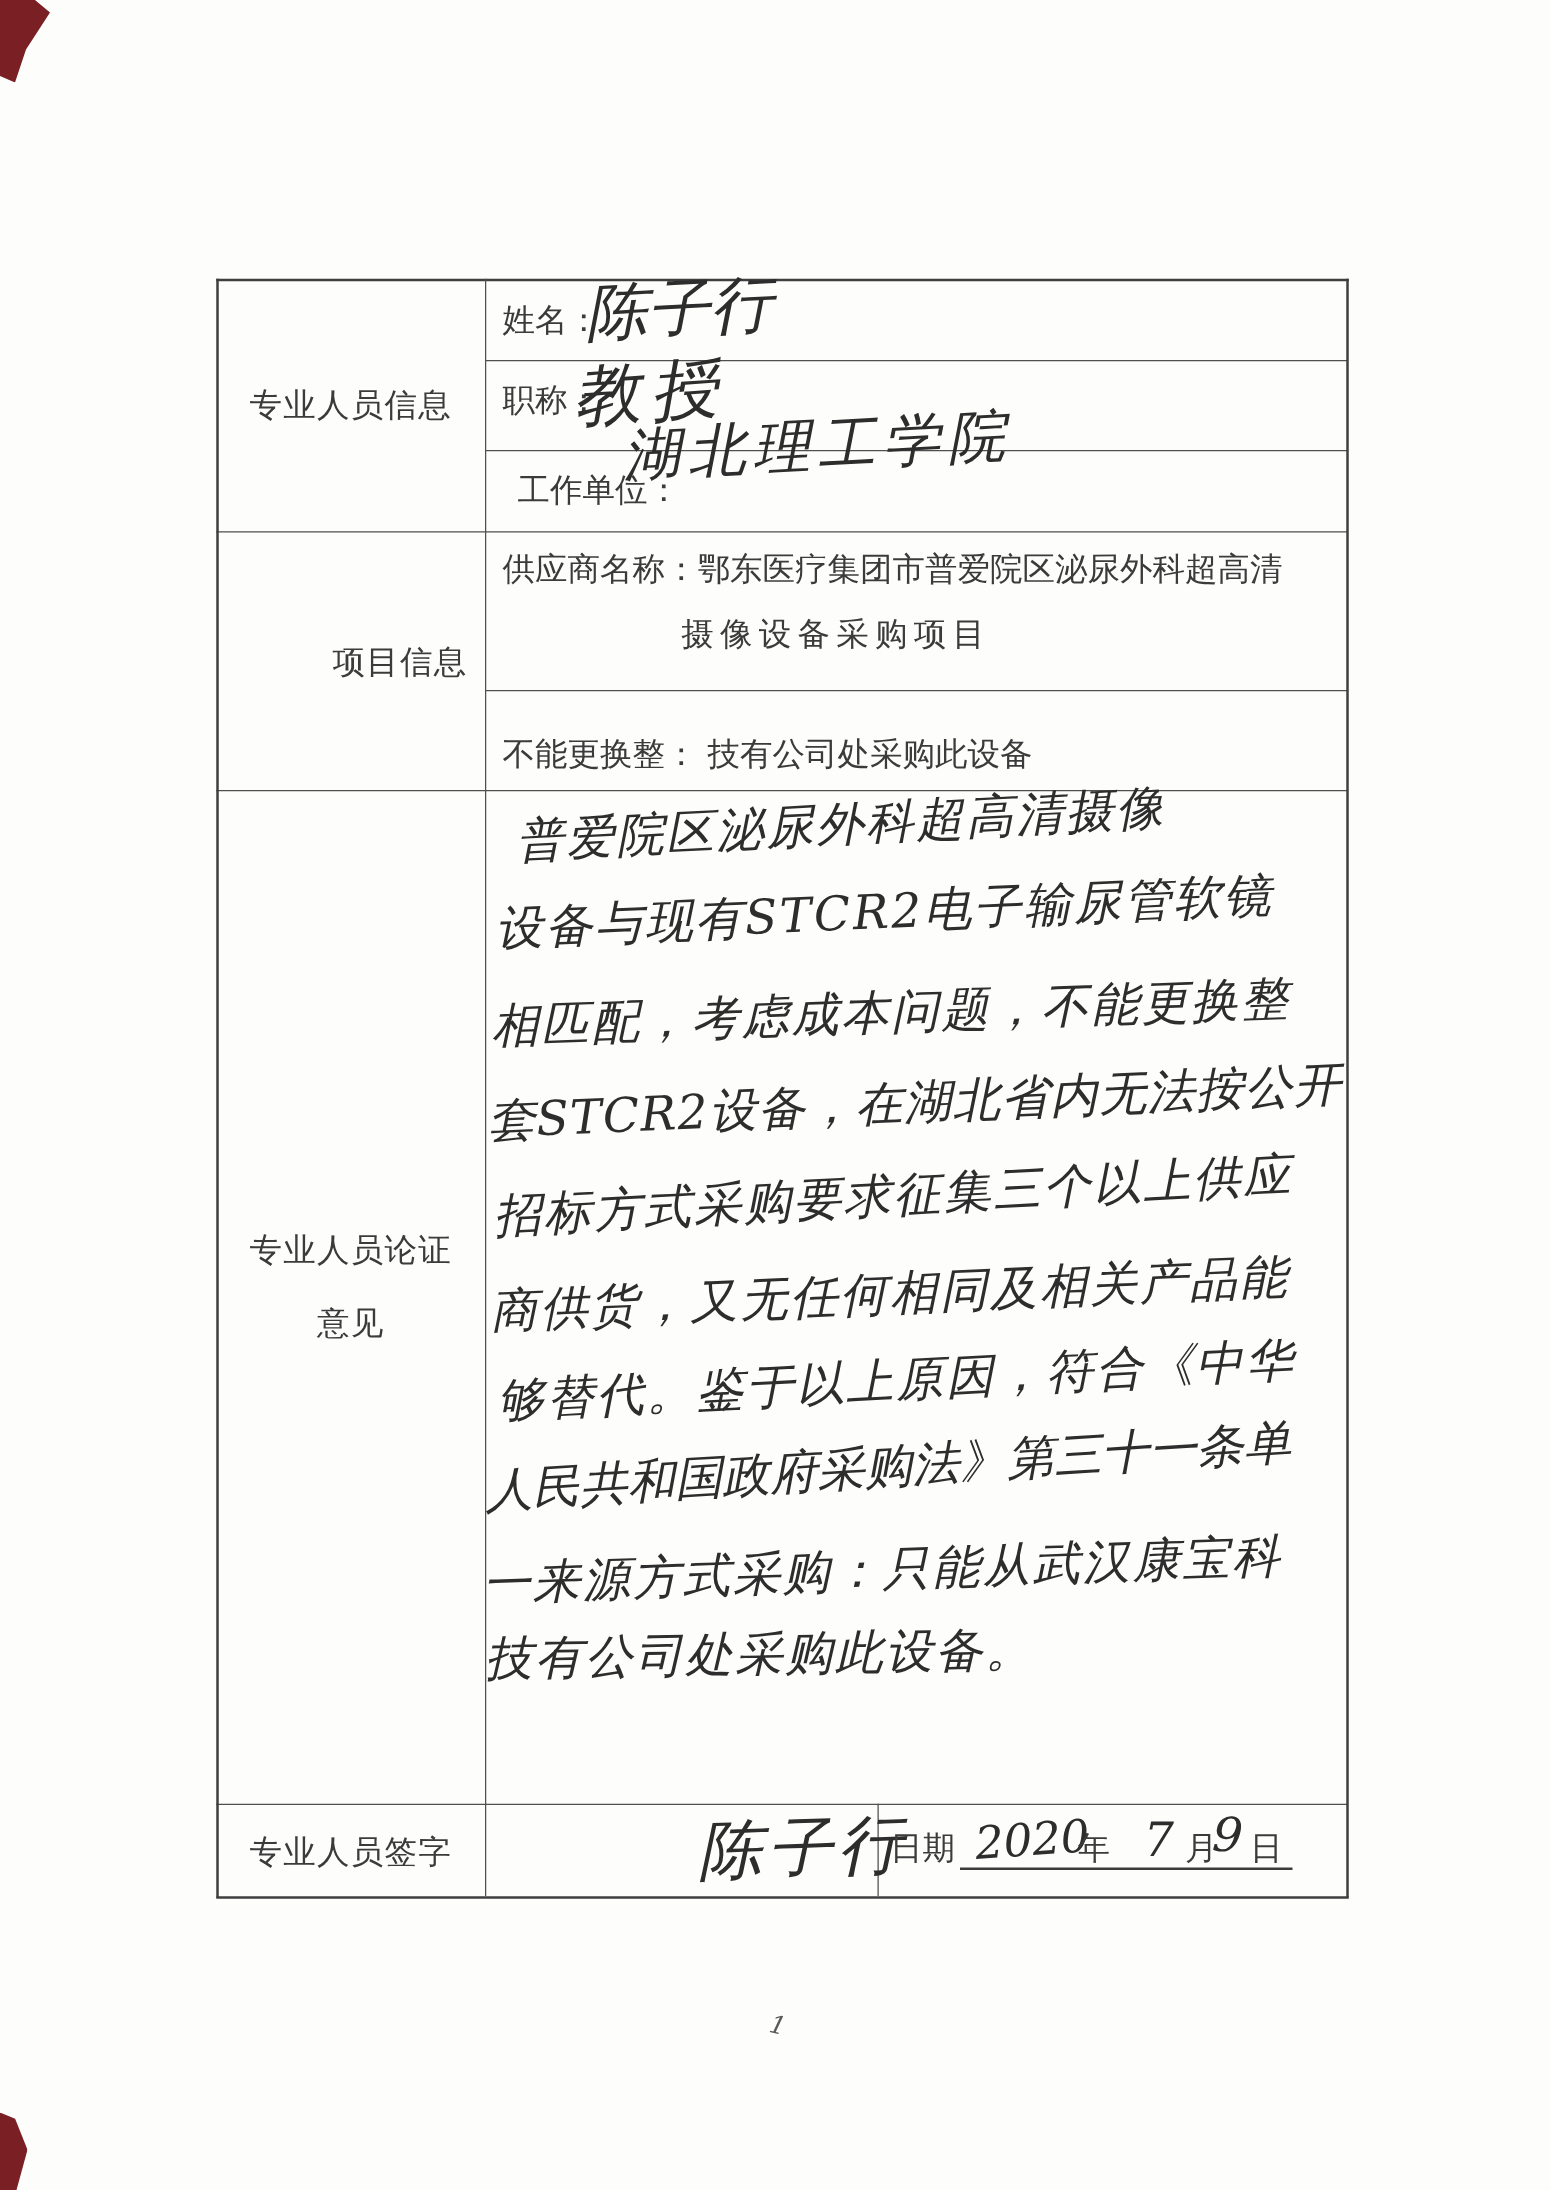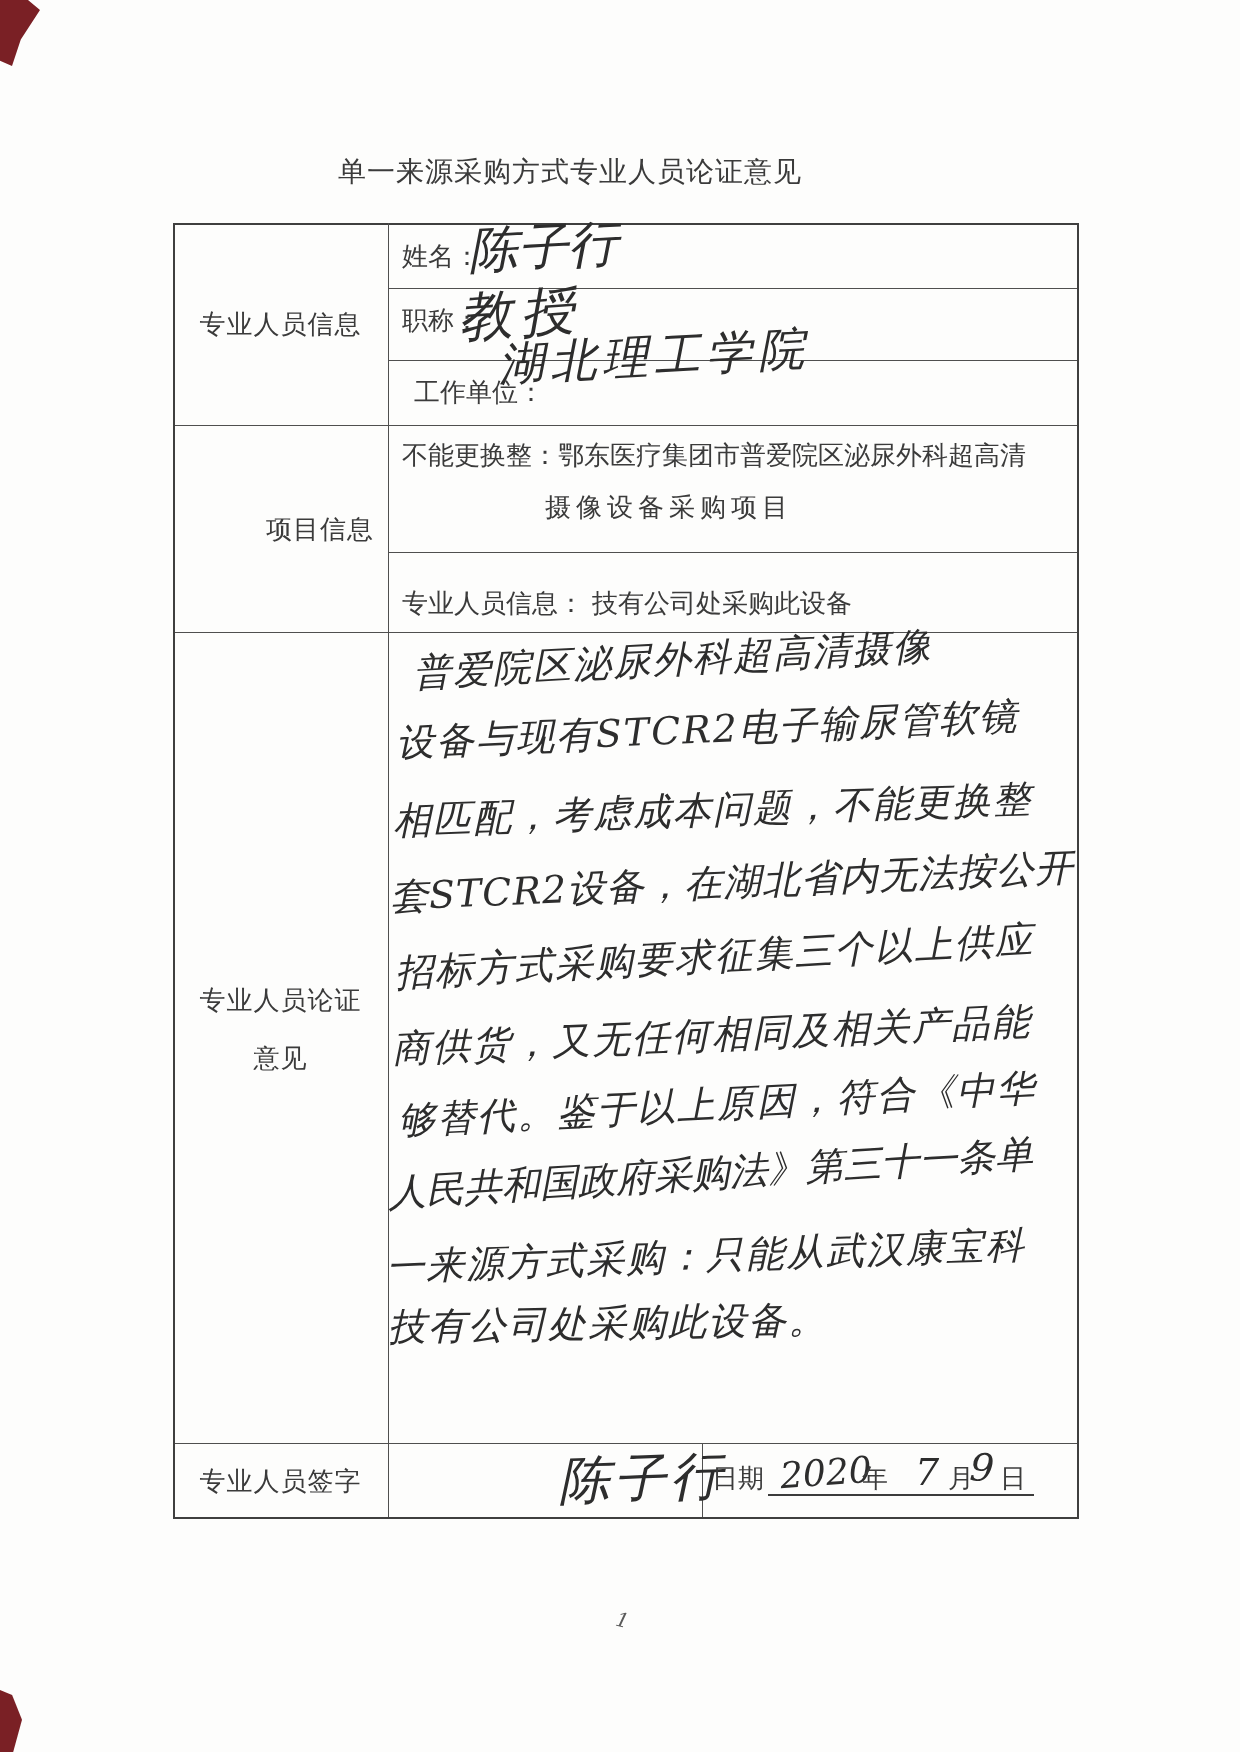--- a/index.html
+++ b/index.html
@@ -25,21 +25,20 @@
   .pagenum{color:#5a5a5a;font-size:20px;transform:rotate(14deg);}
 </style>
 </head>
 <body>
 
 <div class="page">
 
   <div class="abs corner-mark" style="left:0;top:0;width:40px;height:66px;clip-path:polygon(0 0,70% 0,100% 15%,52% 60%,30% 100%,0 92%);"></div>
   <div class="abs corner-mark" style="left:0;top:1690px;width:22px;height:62px;clip-path:polygon(0 0,55% 8%,100% 48%,60% 100%,0 100%);"></div>
 
-  <div class="abs print" style="left:270px;top:155px;width:600px;text-align:center;font-size:28px;letter-spacing:1px;">单一来源采购方式专业人员论证意见</div>
 
   <div>
     <div class="hline outer" style="left:173px;top:223px;width:906px;"></div>
     <div class="hline" style="left:388px;top:288px;width:690px;"></div>
     <div class="hline" style="left:388px;top:360px;width:690px;"></div>
     <div class="hline" style="left:173px;top:425px;width:905px;"></div>
     <div class="hline" style="left:388px;top:552px;width:690px;"></div>
     <div class="hline" style="left:173px;top:632px;width:905px;"></div>
     <div class="hline" style="left:173px;top:1443px;width:905px;"></div>
     <div class="hline outer" style="left:173px;top:1517px;width:906px;"></div>
@@ -55,25 +54,25 @@
     <div class="abs hw" style="left:468px;top:214px;font-size:50px;transform:rotate(-3deg);">陈子行</div>
     <div class="abs print" style="left:402px;top:305px;">职称：</div>
     <div class="abs hw" style="left:458px;top:278px;font-size:54px;letter-spacing:8px;transform:rotate(-4deg);">教授</div>
     <div class="abs print" style="left:414px;top:377px;text-align:right;">工作单位：</div>
     <div class="abs hw" style="left:498px;top:326px;font-size:46px;letter-spacing:6px;transform:rotate(-3deg);">湖北理工学院</div>
   </div>
 
   <div>
     <div class="abs print col-header" style="left:159px;top:514px;text-align:right;">项目信息</div>
     <div class="abs print" style="left:402px;top:440px;">
-      <span>不能更换整：</span><span>鄂东医疗集团市普爱院区泌尿外科超高清</span>
+      <span>供应商名称：</span><span>鄂东医疗集团市普爱院区泌尿外科超高清</span>
     </div>
     <div class="abs print" style="left:545px;top:492px;letter-spacing:5px;">摄像设备采购项目</div>
     <div class="abs print" style="left:402px;top:588px;">
-      <span>专业人员信息：</span><span style="margin-left:8px;">技有公司处采购此设备</span>
+      <span>不能更换整：</span><span style="margin-left:8px;">技有公司处采购此设备</span>
     </div>
   </div>
 
   <div>
     <div class="abs print col-header" style="left:173px;top:985px;">专业人员论证</div>
     <div class="abs print col-header" style="left:173px;top:1043px;">意见</div>
 
     <div class="abs hw hw-line" style="left:413px;top:648px;transform:rotate(-3deg);">普爱院区泌尿外科超高清摄像</div>
     <div class="abs hw hw-line" style="left:396px;top:718px;transform:rotate(-2.5deg);">设备与现有STCR2电子输尿管软镜</div>
     <div class="abs hw hw-line" style="left:393px;top:796px;transform:rotate(-2deg);">相匹配，考虑成本问题，不能更换整</div>

